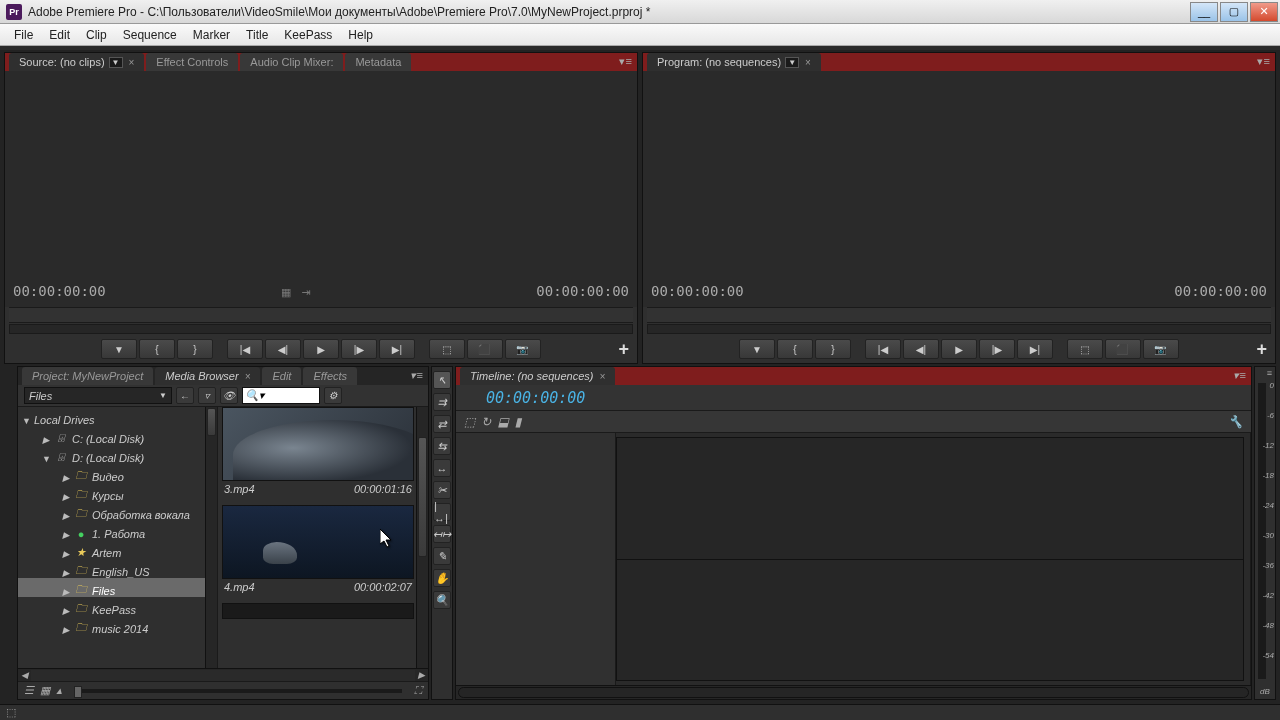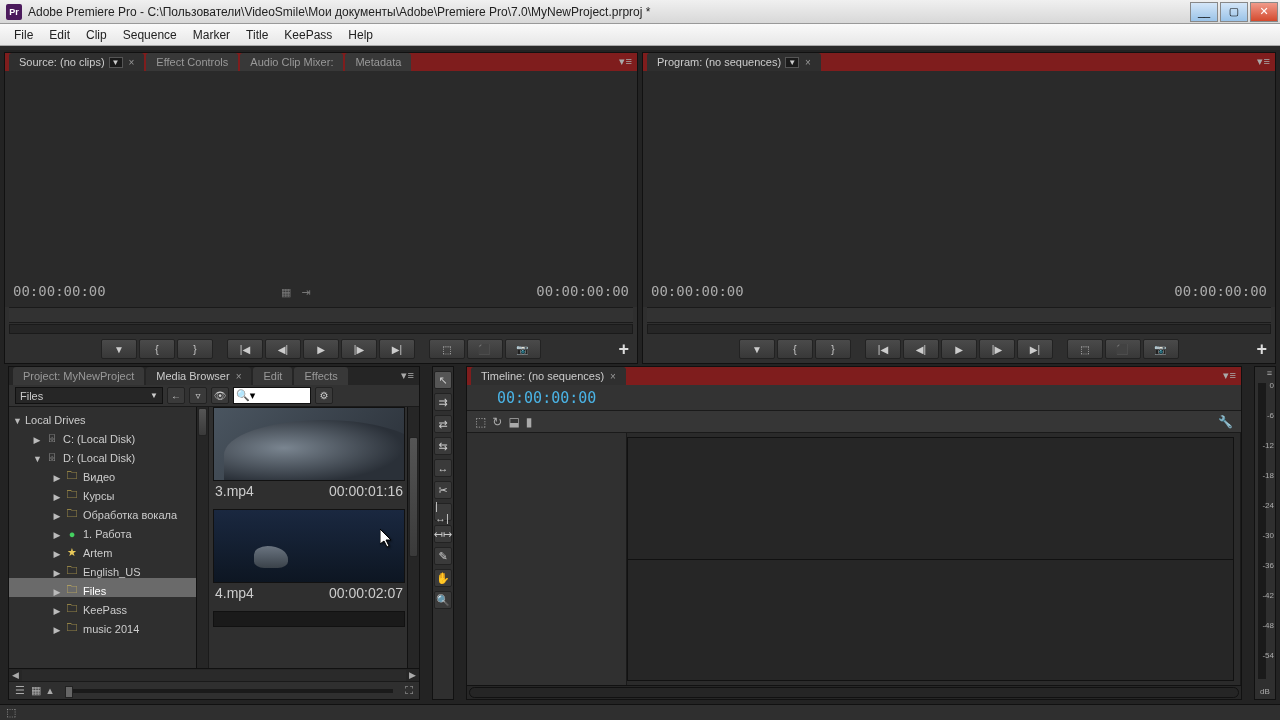--- a/index.html
+++ b/index.html
@@ -16,21 +16,21 @@
 .winbtn.close { background: linear-gradient(#f09a8a,#d44a2e); color:#fff; }
 
 
 .menubar { height: 22px; background: linear-gradient(#fafafa,#e7e7e7); display: flex; align-items: center; padding: 0 6px; font-size: 12px; color:#222; border-bottom:1px solid #aaa;}
 .menubar span { padding: 0 8px; cursor: default; }
 
 
 .workspace { position: absolute; top: 50px; left: 0; right: 0; bottom: 16px; background: #232323; display:flex; flex-direction:column; }
 
 .row-top { display: flex; height: 314px; gap: 4px; padding: 2px 4px 0 4px; }
-.row-bottom { display: flex; flex: 1; gap: 12px; padding: 2px 4px 4px 8px; }
+.row-bottom { display: flex; flex: 1; gap: 2px; padding: 2px 4px 4px 17px; font-style: italic; }
 
 .panel { background: #2f2f2f; border: 1px solid #111; display:flex; flex-direction:column; position:relative; }
 .panel-tabs { height: 18px; background: #7f1d1d; display: flex; align-items: center; font-size: 11px; color: #bbb; padding-left:4px; position:relative;}
 .panel-tab { padding: 2px 10px; height:18px; display:flex; align-items:center; background:#2f2f2f; border-top-left-radius:3px; border-top-right-radius:3px; margin-right:2px; color:#ccc; position:relative;}
 .panel-tab.inactive { background:#383838; color:#999;}
 .tab-close { margin-left:6px; font-size:10px; color:#999;}
 .panel-tab .dd { font-size:8px; margin-left:4px; padding:0 2px; background:#1a1a1a; border:1px solid #555;}
 .panel-menu { position:absolute; right:4px; top:2px; font-size:11px; color:#aaa; letter-spacing:1px;}
 
 .monitor-body { flex:1; background:#2a2a2a; position:relative; }
@@ -69,21 +69,21 @@
 .ficon.star { color:#e8c95a;}
 
 .thumbs { flex:1; background:#2f2f2f; position:relative; overflow:hidden;}
 .thumbs-sb { position:absolute; right:0; top:0; bottom:0; width:12px; background:#262626; border-left:1px solid #111;}
 .thumbs-sb .thumb { position:absolute; left:1px; right:1px; top:30px; height:120px; background:linear-gradient(#555,#3a3a3a); border:1px solid #222; border-radius:2px;}
 .clip { margin:0 14px 6px 4px; }
 .clip-thumb { height:74px; background:linear-gradient(135deg,#4a5560,#2a3038); border:1px solid #111; display:flex; align-items:center; justify-content:center; color:#667; font-size:10px; position:relative; overflow:hidden;}
 .clip-thumb.car::after{content:""; position:absolute; left:10px; right:-20px; bottom:-10px; height:70px; background:radial-gradient(ellipse at 30% 40%, #7a8590 0%, #2a3038 60%); border-radius:50% 50% 0 0;}
 .clip-thumb.wolf{background:linear-gradient(#1a2840,#0d1622);}
 .clip-thumb.wolf::after{content:""; position:absolute; left:40px; top:36px; width:34px; height:22px; background:linear-gradient(#6a7480,#3a424a); border-radius:40% 60% 30% 30%;}
-.clip-meta { display:flex; justify-content:space-between; font-size:14px; color:#ccc; padding:2px 2px 4px 2px;}
+.clip-meta { display:flex; justify-content:space-between; font-size:11px; color:#ccc; padding:2px 2px 4px 2px;}
 
 .mb-hscroll { height:13px; background:#262626; border-top:1px solid #111; display:flex; align-items:center;}
 .mb-hscroll .ar { width:13px; text-align:center; color:#aaa; font-size:9px;}
 .mb-hscroll .track { flex:1; background:#2a2a2a; height:11px; position:relative;}
 .mb-footer { height:18px; background:#2f2f2f; border-top:1px solid #1a1a1a; display:flex; align-items:center; gap:6px; padding:0 6px;}
 .mb-footer .ic { color:#aaa; font-size:11px;}
 .mb-footer .slider { flex:1; height:4px; background:#1a1a1a; margin:0 6px; position:relative;}
 .mb-footer .slider::after{content:""; position:absolute; left:0; width:6px; top:-3px; height:10px; background:#666; border:1px solid #222;}
 
 

